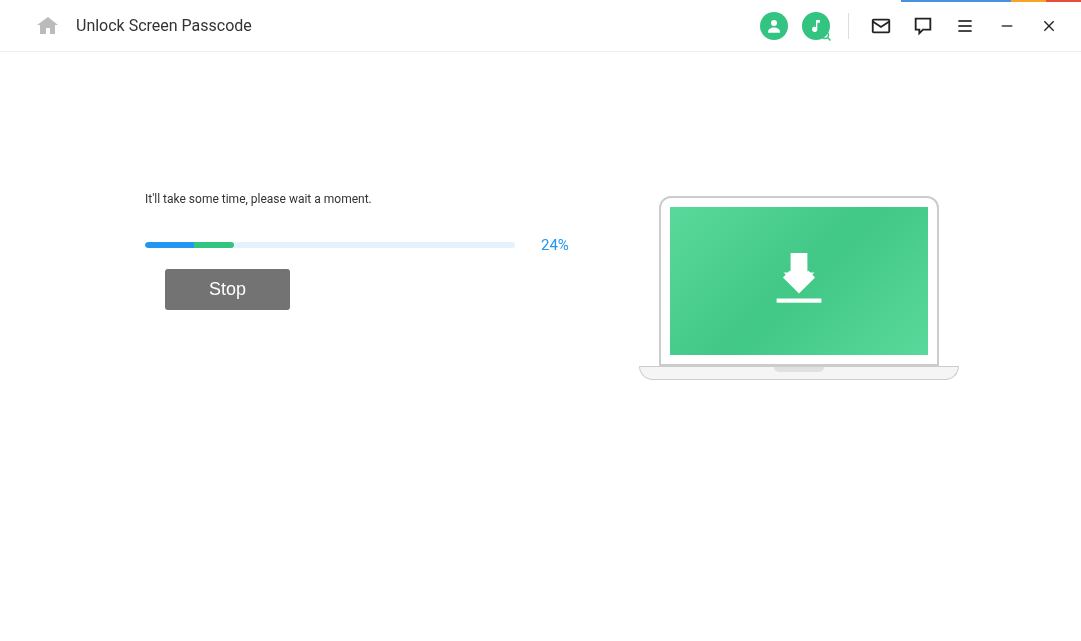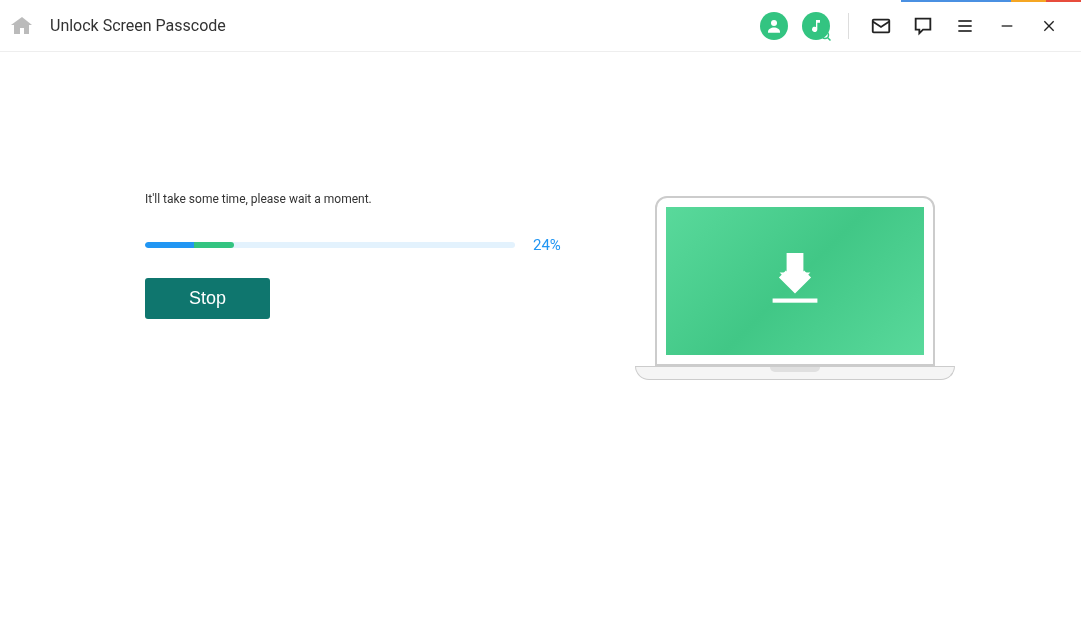--- a/index.html
+++ b/index.html
@@ -23,21 +23,21 @@
       display: flex;
     }
     .accent-blue { width: 110px; background: #4a90e2; }
     .accent-orange { width: 35px; background: #f5a623; }
     .accent-red { width: 35px; background: #e74c3c; }
     .titlebar {
       height: 52px;
       display: flex;
       align-items: center;
       justify-content: space-between;
-      padding: 0 18px 0 8px;
+      padding: 0 18px 0 34px;
       border-bottom: 1px solid #eeeeee;
       background: #ffffff;
     }
     .titlebar-left {
       display: flex;
       align-items: center;
       gap: 14px;
     }
     .home-icon {
       width: 26px;
@@ -95,22 +95,22 @@
       margin-bottom: 30px;
     }
     .subtext {
       font-size: 12px;
       color: #333333;
       margin-bottom: 30px;
     }
     .progress-row {
       display: flex;
       align-items: center;
-      gap: 18px;
-      margin-bottom: 24px;
+      gap: 26px;
+      margin-bottom: 15px;
     }
     .progress-bar {
       position: relative;
       height: 6px;
       width: 370px;
       background: #e3f2fd;
       border-radius: 3px;
       overflow: hidden;
     }
     .progress-fill {
@@ -128,27 +128,28 @@
     }
     .stats-row {
       display: flex;
       justify-content: space-between;
       width: 370px;
       font-size: 15px;
       color: #333333;
       margin-bottom: 36px;
     }
     .stop-button {
-      background: #0f766e;
+      background: #737373;
       color: #ffffff;
       font-size: 18px;
       border: none;
       padding: 10px 44px;
       border-radius: 3px;
       cursor: pointer;
+      margin-left: 20px;
     }
     .right-section {
       flex: 0 0 320px;
       display: flex;
       align-items: flex-start;
       justify-content: center;
       padding-top: 4px;
     }
     .laptop-illustration {
       width: 320px;

